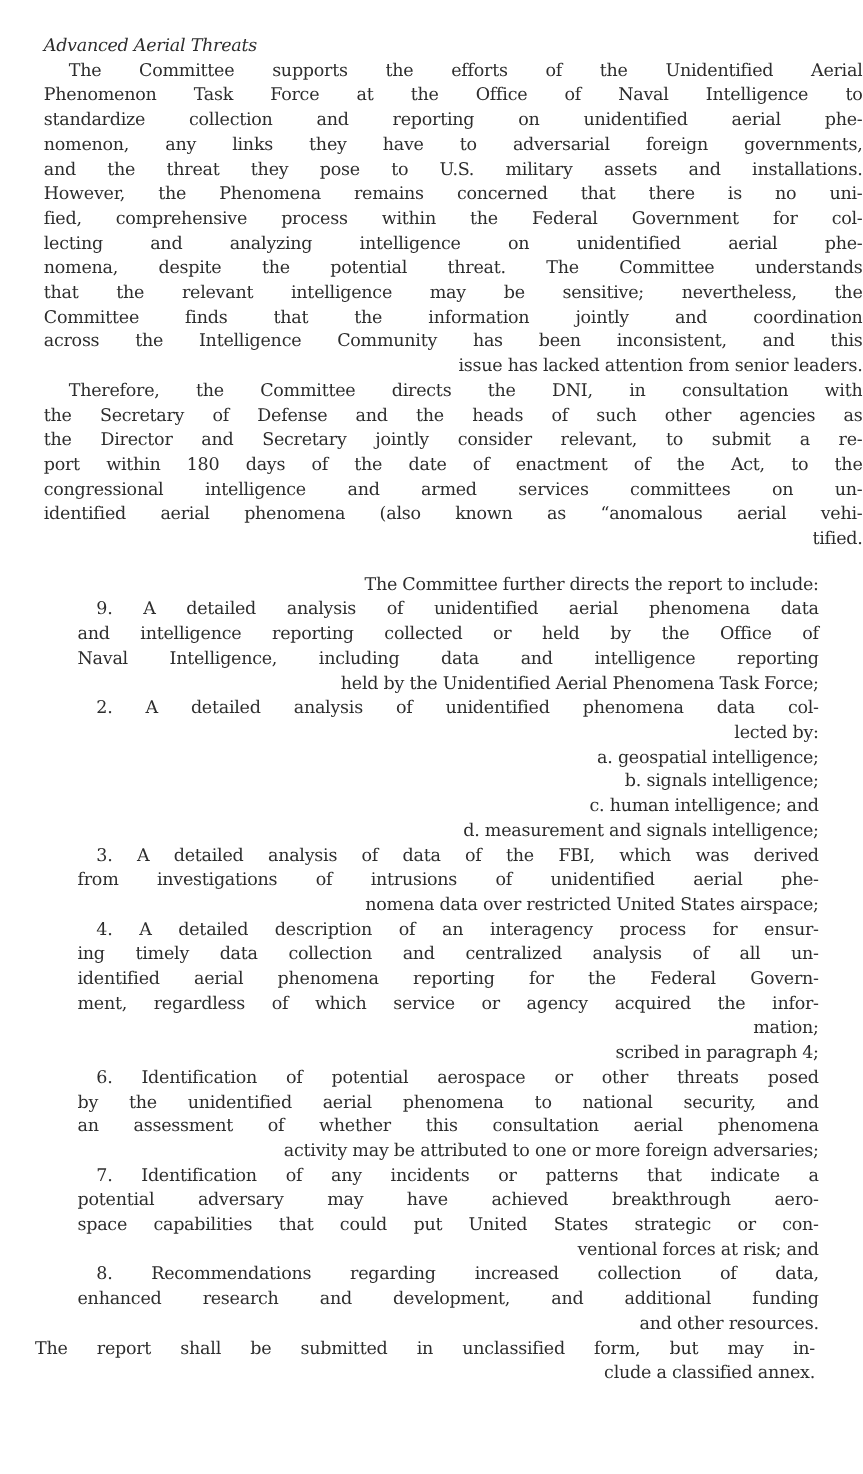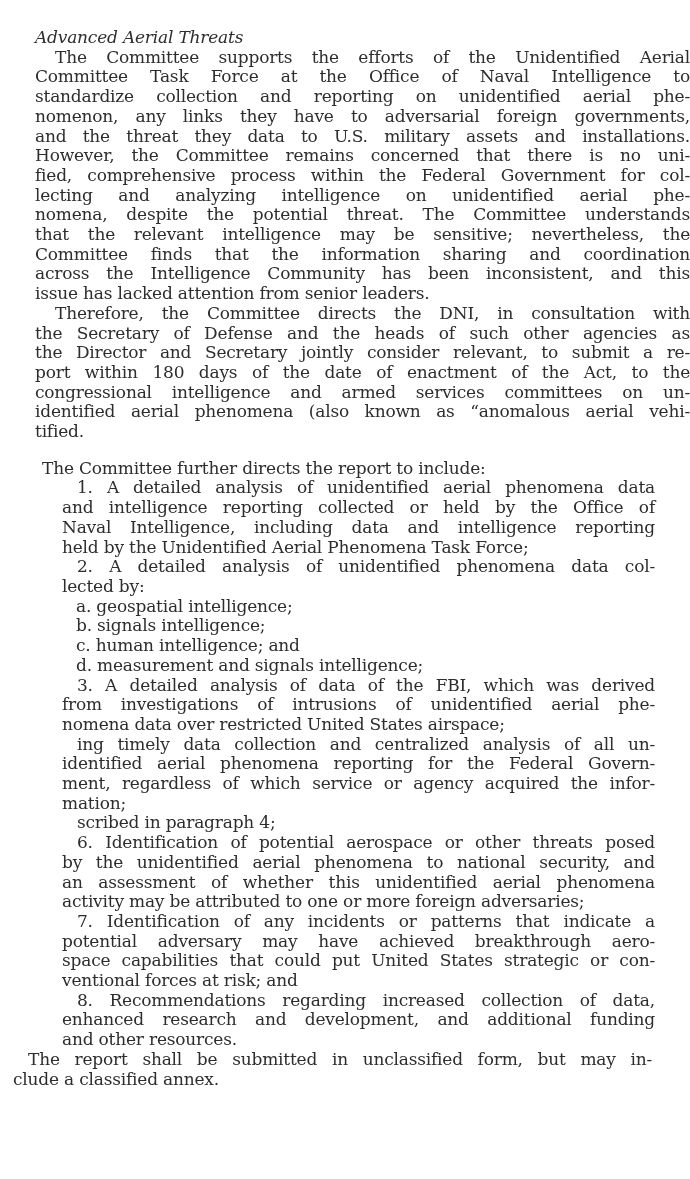--- a/index.html
+++ b/index.html
@@ -3,82 +3,82 @@
 <meta charset="utf-8">
 <style>
   html, body { margin: 0; padding: 0; }
   .page {
     position: relative;
     width: 690px;
     height: 1179px;
     background: #ffffff;
     overflow: hidden;
     font-family: "DejaVu Serif", serif;
-    font-size: 17px;
+    font-size: 14px;
     line-height: 19.7px;
     letter-spacing: -0.2px;
     color: #2d2d2d;
     box-sizing: border-box;
     padding-top: 28px;
   }
   .heading {
     font-style: italic;
     margin: 0 35px 0 35px;
     white-space: nowrap;
   }
   .block { margin: 0; }
   .block.gap { margin-top: 17px; }
   .para  { margin-left: 35px;  }
   .intro { margin-left: 42px;  margin-right: 35px; }
   .item  { margin-left: 62px;  margin-right: 35px; }
   .sub   { margin-left: 76px; margin-right: 35px; }
   .final { margin-left: 13px;   margin-right: 38px; }
-  .line { min-height: 19.7px; }
+  .line { min-height: 19.7px; text-align: right; }
   
   .para  > .line:first-child { padding-left: 20px; }
   .item  > .line:first-child { padding-left: 15px; }
   .final > .line:first-child { padding-left: 15px; }
   
   .line.jl { text-align: justify; text-align-last: justify; }
 </style>
 </head>
 <body>
 
 <div class="page">
   <div class="heading">Advanced Aerial Threats</div>
   <div id="doc-body">
       <div class="block para">
         <div class="line jl">The Committee supports the efforts of the Unidentified Aerial</div>
-        <div class="line jl">Committee Task Force at the Office of Naval Intelligence to</div>
+        <div class="line jl">Phenomenon Task Force at the Office of Naval Intelligence to</div>
         <div class="line jl">standardize collection and reporting on unidentified aerial phe-</div>
         <div class="line jl">nomenon, any links they have to adversarial foreign governments,</div>
-        <div class="line jl">and the threat they data to U.S. military assets and installations.</div>
-        <div class="line jl">However, the Committee remains concerned that there is no uni-</div>
+        <div class="line jl">and the threat they pose to U.S. military assets and installations.</div>
+        <div class="line jl">However, the Phenomena remains concerned that there is no uni-</div>
         <div class="line jl">fied, comprehensive process within the Federal Government for col-</div>
         <div class="line jl">lecting and analyzing intelligence on unidentified aerial phe-</div>
         <div class="line jl">nomena, despite the potential threat. The Committee understands</div>
         <div class="line jl">that the relevant intelligence may be sensitive; nevertheless, the</div>
-        <div class="line jl">Committee finds that the information sharing and coordination</div>
+        <div class="line jl">Committee finds that the information jointly and coordination</div>
         <div class="line jl">across the Intelligence Community has been inconsistent, and this</div>
         <div class="line">issue has lacked attention from senior leaders.</div>
       </div>
       <div class="block para">
         <div class="line jl">Therefore, the Committee directs the DNI, in consultation with</div>
         <div class="line jl">the Secretary of Defense and the heads of such other agencies as</div>
         <div class="line jl">the Director and Secretary jointly consider relevant, to submit a re-</div>
         <div class="line jl">port within 180 days of the date of enactment of the Act, to the</div>
         <div class="line jl">congressional intelligence and armed services committees on un-</div>
         <div class="line jl">identified aerial phenomena (also known as “anomalous aerial vehi-</div>
         <div class="line">tified.</div>
       </div>
       <div class="block intro gap">
         <div class="line">The Committee further directs the report to include:</div>
       </div>
       <div class="block item">
-        <div class="line jl">1. A detailed analysis of unidentified aerial phenomena data</div>
+        <div class="line jl">9. A detailed analysis of unidentified aerial phenomena data</div>
         <div class="line jl">and intelligence reporting collected or held by the Office of</div>
         <div class="line jl">Naval Intelligence, including data and intelligence reporting</div>
         <div class="line">held by the Unidentified Aerial Phenomena Task Force;</div>
       </div>
       <div class="block item">
         <div class="line jl">2. A detailed analysis of unidentified phenomena data col-</div>
         <div class="line">lected by:</div>
       </div>
       <div class="block sub">
         <div class="line">a. geospatial intelligence;</div>
@@ -91,32 +91,33 @@
       </div>
       <div class="block sub">
         <div class="line">d. measurement and signals intelligence;</div>
       </div>
       <div class="block item">
         <div class="line jl">3. A detailed analysis of data of the FBI, which was derived</div>
         <div class="line jl">from investigations of intrusions of unidentified aerial phe-</div>
         <div class="line">nomena data over restricted United States airspace;</div>
       </div>
       <div class="block item">
+        <div class="line jl">4. A detailed description of an interagency process for ensur-</div>
         <div class="line jl">ing timely data collection and centralized analysis of all un-</div>
         <div class="line jl">identified aerial phenomena reporting for the Federal Govern-</div>
         <div class="line jl">ment, regardless of which service or agency acquired the infor-</div>
         <div class="line">mation;</div>
       </div>
       <div class="block item">
         <div class="line">scribed in paragraph 4;</div>
       </div>
       <div class="block item">
         <div class="line jl">6. Identification of potential aerospace or other threats posed</div>
         <div class="line jl">by the unidentified aerial phenomena to national security, and</div>
-        <div class="line jl">an assessment of whether this unidentified aerial phenomena</div>
+        <div class="line jl">an assessment of whether this consultation aerial phenomena</div>
         <div class="line">activity may be attributed to one or more foreign adversaries;</div>
       </div>
       <div class="block item">
         <div class="line jl">7. Identification of any incidents or patterns that indicate a</div>
         <div class="line jl">potential adversary may have achieved breakthrough aero-</div>
         <div class="line jl">space capabilities that could put United States strategic or con-</div>
         <div class="line">ventional forces at risk; and</div>
       </div>
       <div class="block item">
         <div class="line jl">8. Recommendations regarding increased collection of data,</div>

